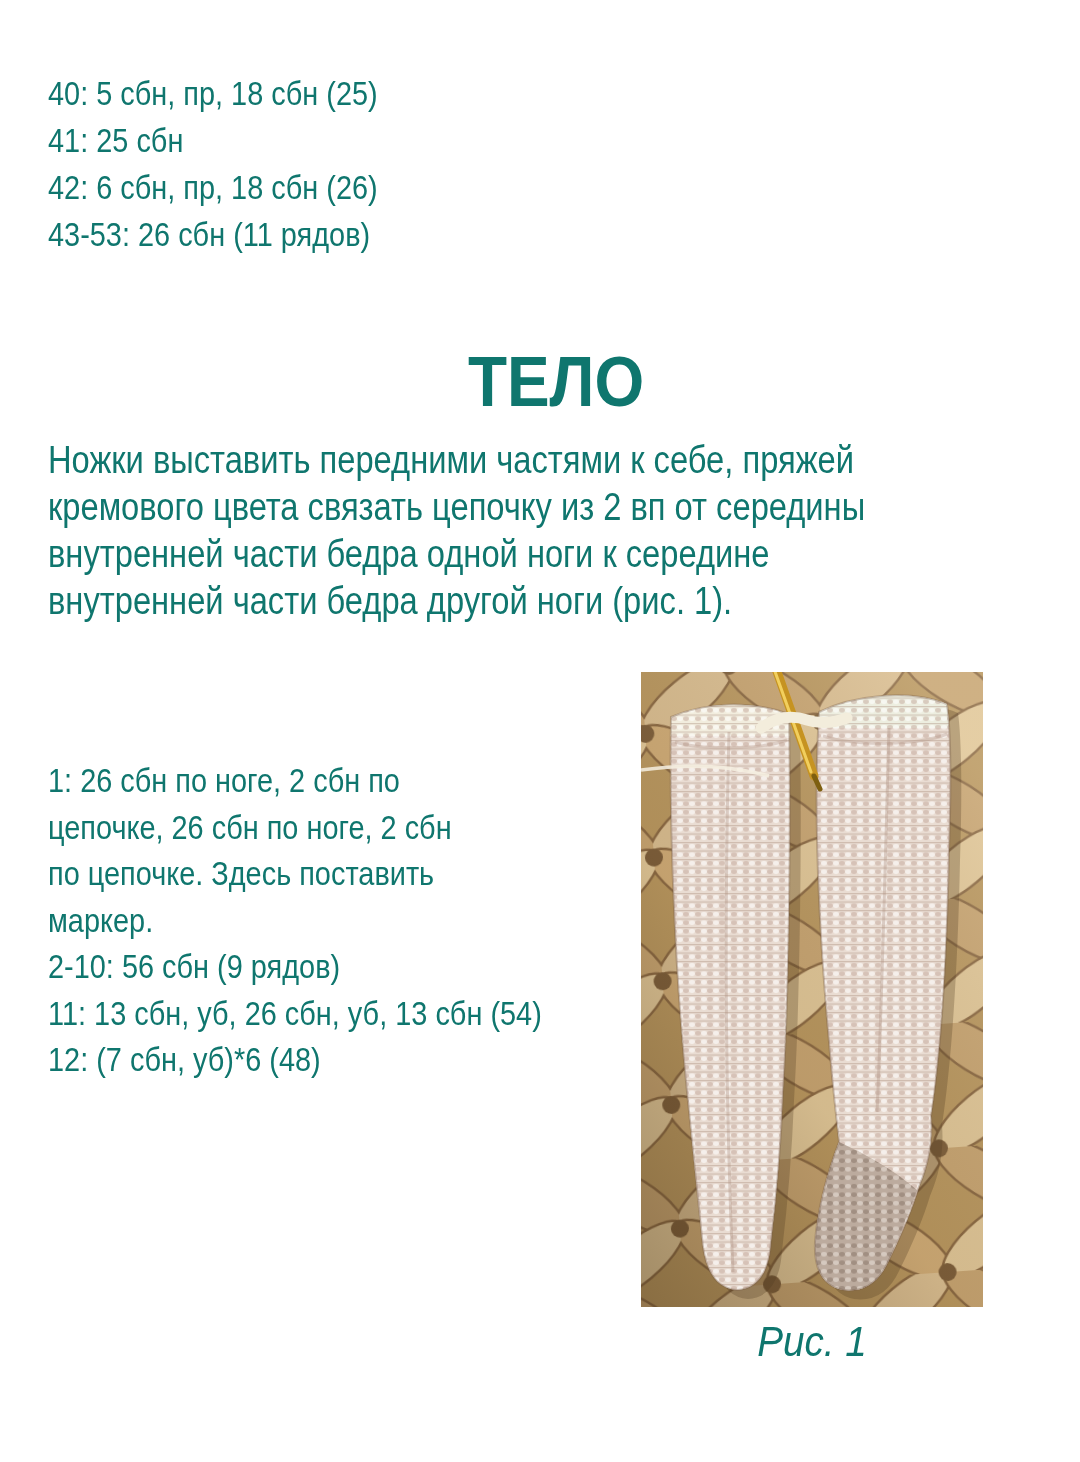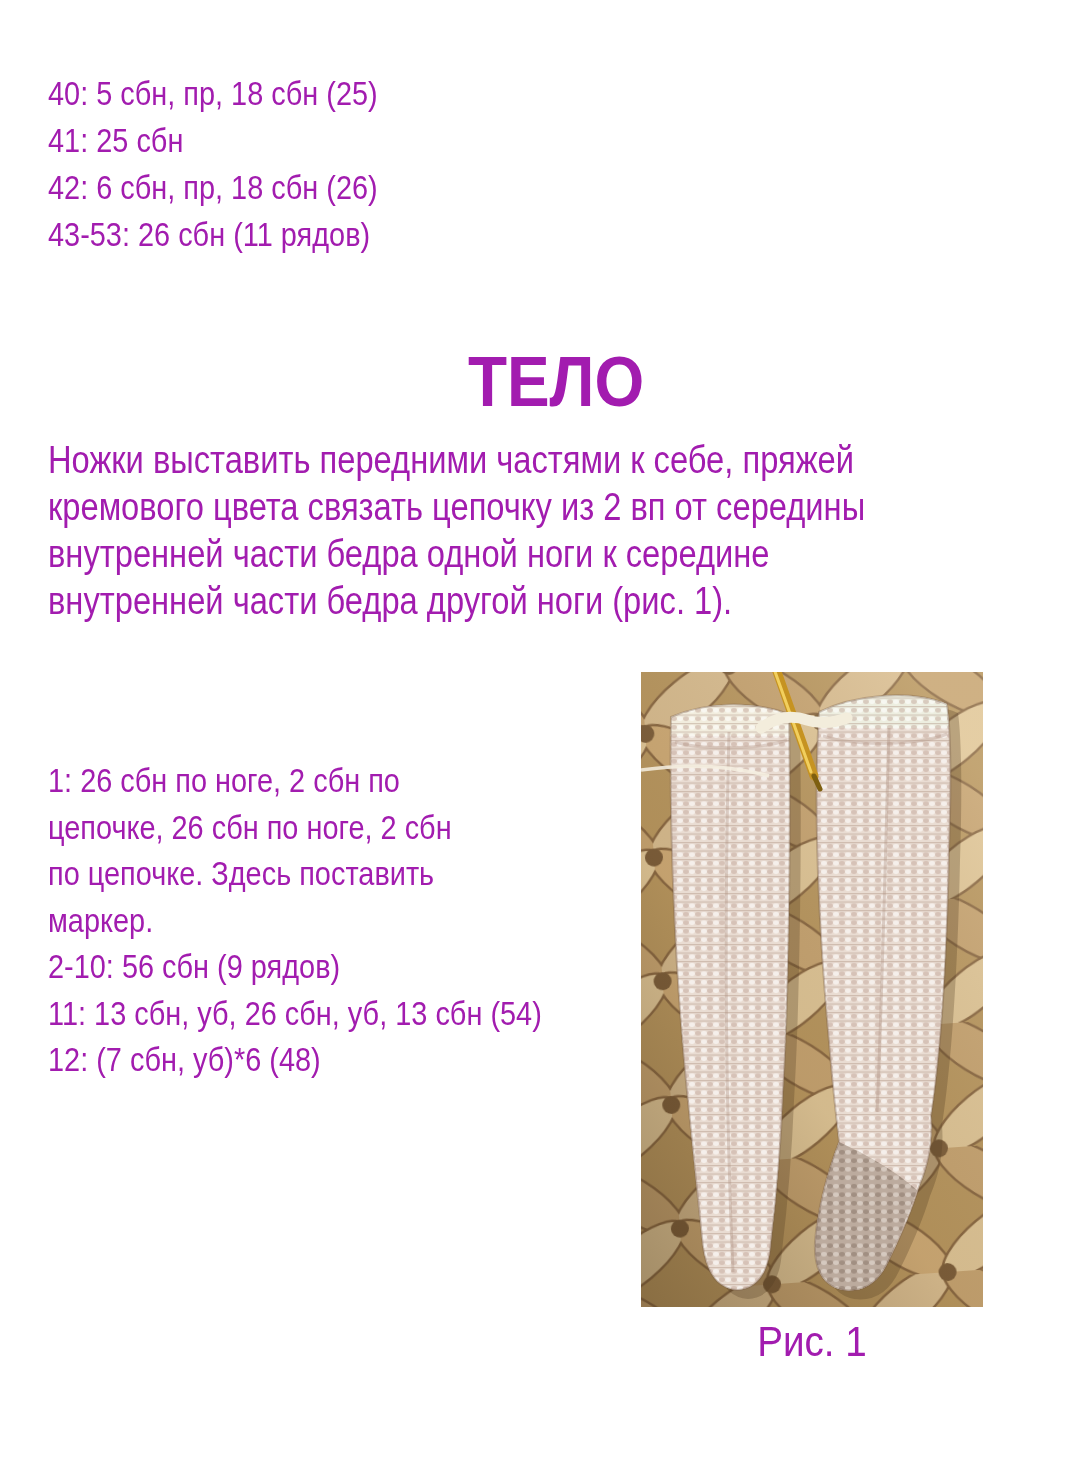--- a/index.html
+++ b/index.html
@@ -1,39 +1,39 @@
 <!DOCTYPE html>
 <html><head>
 <meta charset="utf-8">
 <style>
   html,body{margin:0;padding:0;background:#ffffff;}
   .page{
     position:relative;width:1080px;height:1462px;background:#ffffff;overflow:hidden;
-    font-family:"Liberation Sans", sans-serif;color:#a21caf;
+    font-family:"Liberation Sans", sans-serif;color:#0f766e;
   }
   .abs{position:absolute;}
   .nowrap{white-space:nowrap;}
   .toplist{
     left:48px;top:70px;font-size:34px;line-height:47px;
     transform:scaleX(.85);transform-origin:0 0;
   }
   .title{
     left:48px;top:344px;width:1016px;margin:0;text-align:center;
     font-size:71px;font-weight:700;line-height:76px;letter-spacing:0px;
     transform:scaleX(.9);transform-origin:50% 0;
   }
   .para{
     left:48px;top:437px;font-size:38px;line-height:47px;
     transform:scaleX(.86);transform-origin:0 0;
   }
   .steps{
     left:48px;top:757px;font-size:34px;line-height:46.5px;
     transform:scaleX(.85);transform-origin:0 0;
   }
-  figure.fig{left:641px;top:672px;margin:0;width:342px;}
+  figure.fig{left:641px;top:672px;margin:0;width:342px;font-style:italic;}
   figcaption.cap{
     width:342px;text-align:center;margin-top:12px;
     font-size:42px;line-height:46px;transform:scaleX(.92);transform-origin:50% 0;
   }
   svg{display:block;}
 </style>
 </head>
 <body>
 
 <div class="page">

